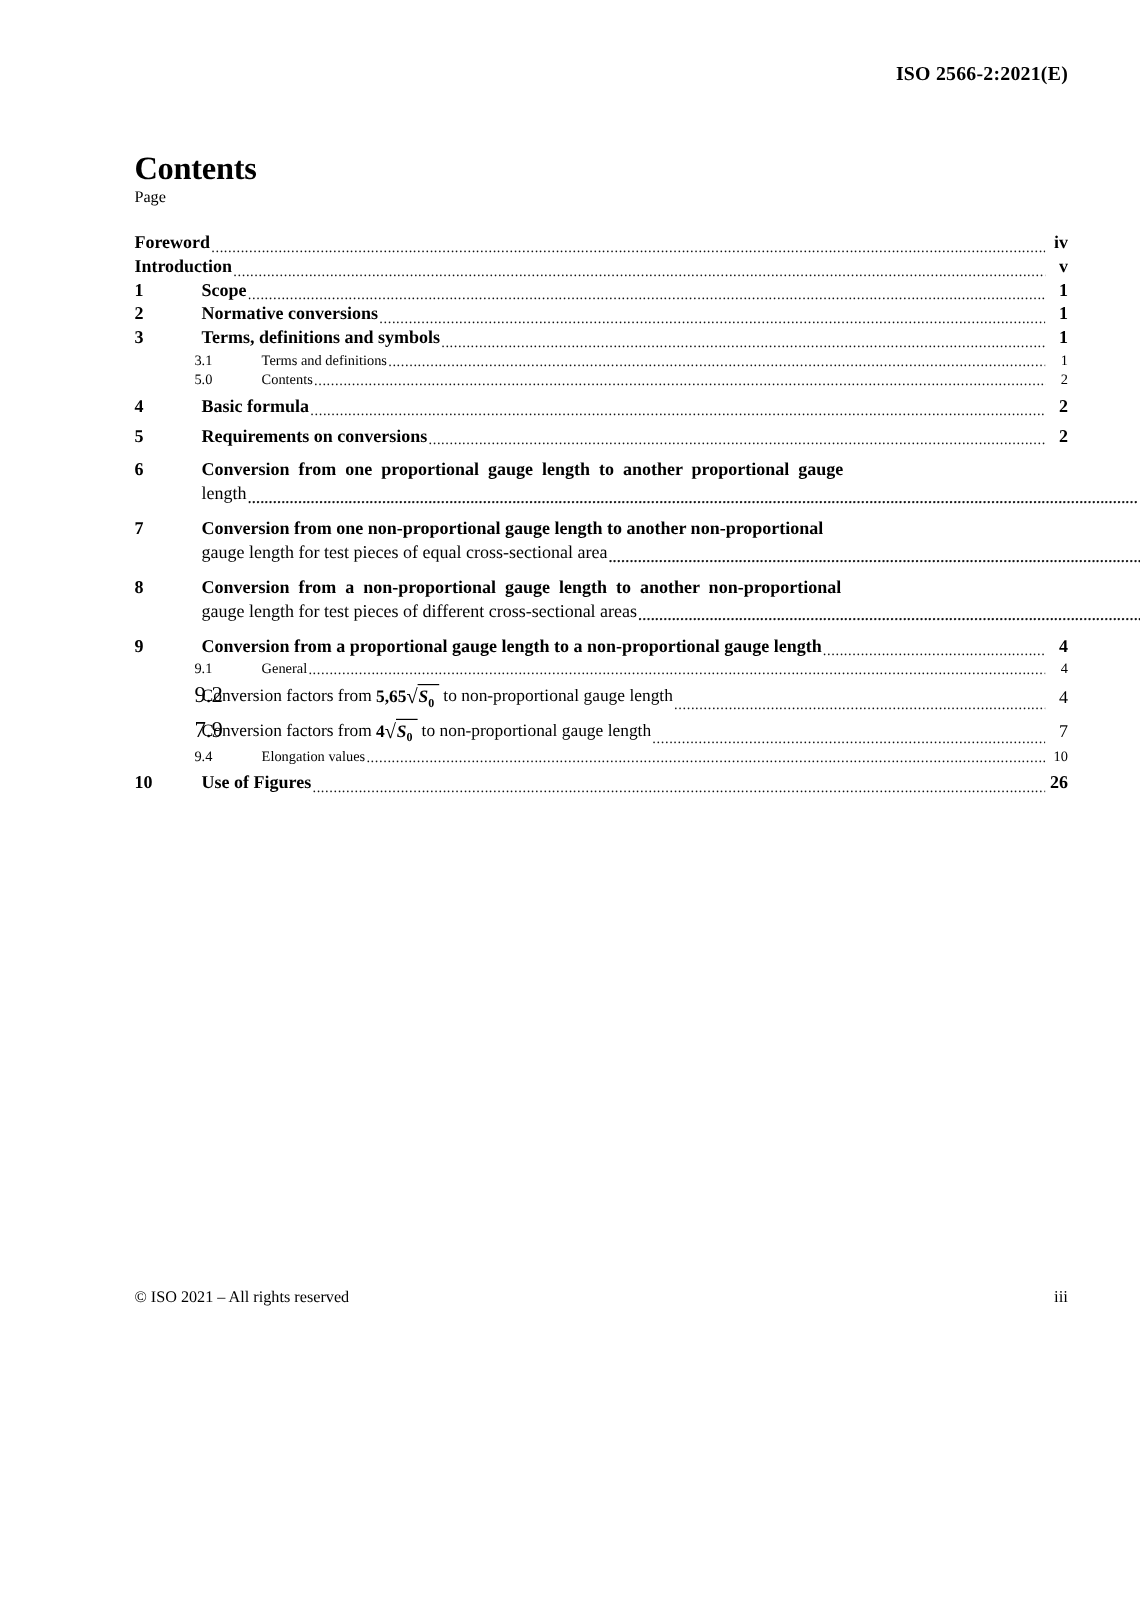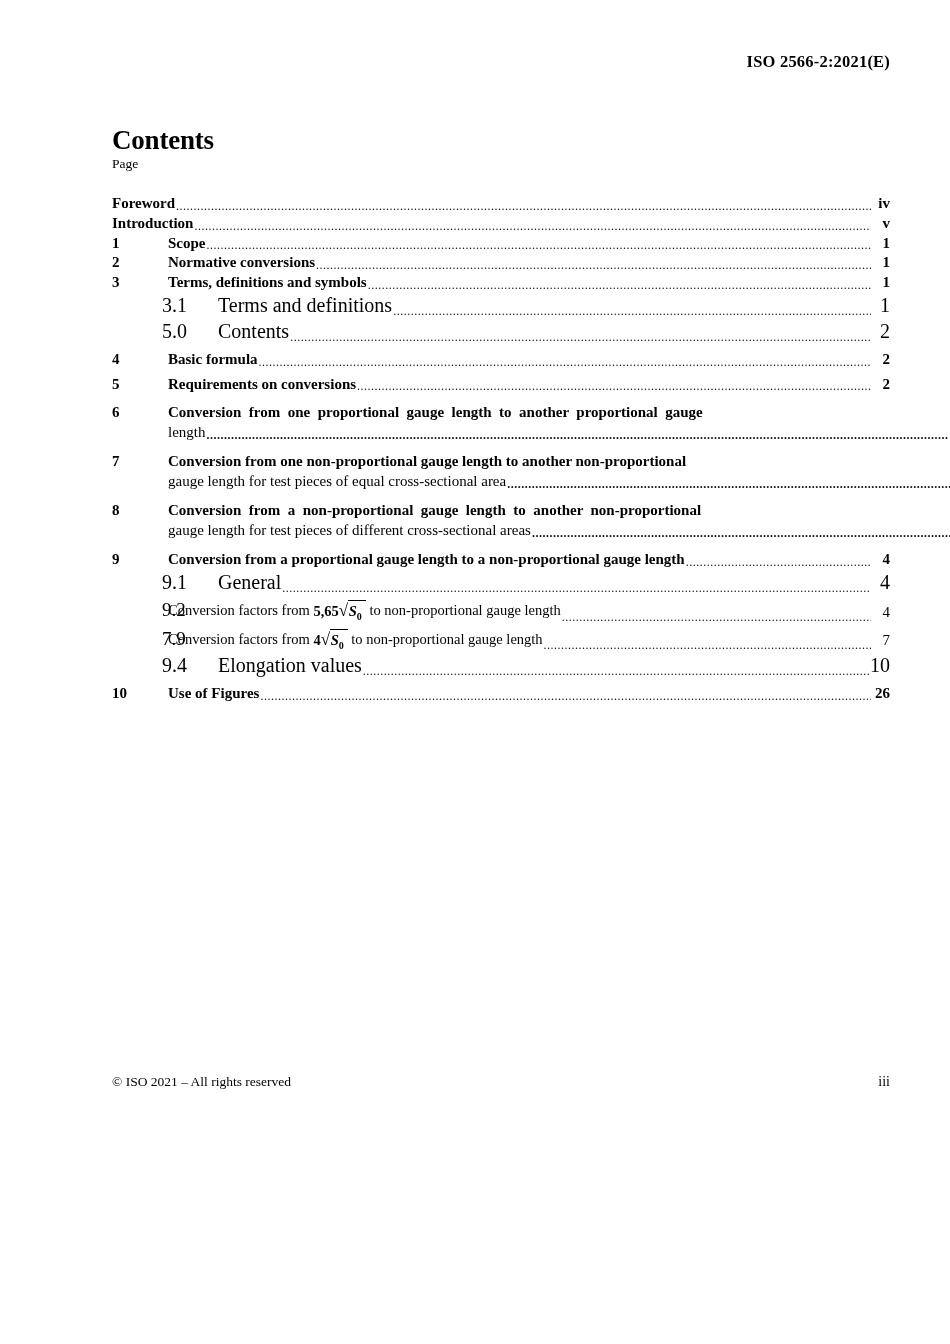--- a/index.html
+++ b/index.html
@@ -90,21 +90,21 @@
     font-size: 15px;
   }
   .lvl1 .toc-text, .lvl1 .toc-num, .lvl1 .toc-pg {
     font-weight: bold;
   }
   .lvl0 .toc-text, .lvl0 .toc-pg {
     font-weight: bold;
   }
   .lvl2 .toc-num, .lvl2 .toc-text, .lvl2 .toc-pg {
     font-weight: normal;
-    font-size: 20px;
+    font-size: 12px;
   }
   .lvl2 .toc-num {
     padding-left: 50px;
     width: 56px;
   }
   
   .toc-block {
     display: flex;
     width: 100%;
     margin-bottom: 1px;

